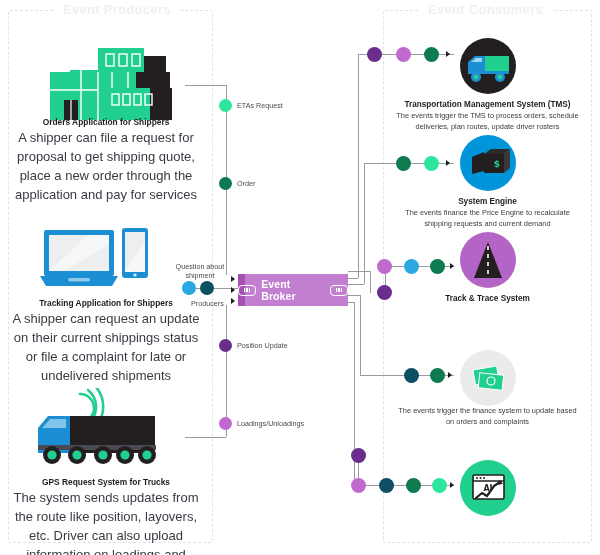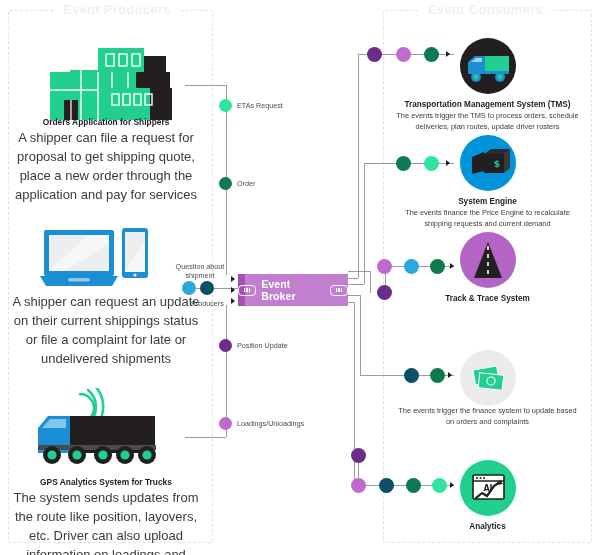--- a/index.html
+++ b/index.html
@@ -116,20 +116,21 @@
       <path d="M9 43 L48 7 L69 7 L69 16 L24 43 Z" fill="#f6f7f8"></path>
       <path d="M0 48 L78 48 L72 58 L6 58 Z" fill="#1c8fd4"></path>
       <rect x="28" y="50" width="22" height="3.5" rx="1.7" fill="#8ec9ea"></rect>
       <rect x="82" y="0" width="26" height="50" rx="3" fill="#1c8fd4"></rect>
       <rect x="85" y="4" width="20" height="40" fill="#eceef0"></rect>
       <path d="M85 44 L105 13 L105 44 Z" fill="#f6f7f8"></path>
       <circle cx="95" cy="47" r="1.6" fill="#eceef0"></circle>
     </svg>
   </div>
   <div class="prod-card" style="top:293px;">
+    <div class="prod-name">Tracking Application for Shippers</div>
     <div class="prod-desc">A shipper can request an update on their current shippings status or file a complaint for late or undelivered shipments</div>
   </div>
 
   <div class="abs" style="left:30px;top:388px;width:150px;height:82px;">
     <svg width="150" height="82" viewBox="0 0 150 82">
       <g fill="none" stroke="#21cf8f" stroke-width="2.6" stroke-linecap="round">
         <path d="M50 34 A14 14 0 0 0 50 6"></path>
         <path d="M58 36 A22 22 0 0 0 58 2"></path>
         <path d="M66 38 A30 30 0 0 0 66 -1"></path>
       </g>
@@ -147,21 +148,21 @@
       <g fill="#21cf8f">
         <circle cx="22" cy="67" r="4.6"></circle>
         <circle cx="47" cy="67" r="4.6"></circle>
         <circle cx="73" cy="67" r="4.6"></circle>
         <circle cx="95" cy="67" r="4.6"></circle>
         <circle cx="117" cy="67" r="4.6"></circle>
       </g>
     </svg>
   </div>
   <div class="prod-card" style="top:472px;">
-    <div class="prod-name">GPS Analytics System for Trucks</div>
+    <div class="prod-name">GPS Request System for Trucks</div>
     <div class="prod-desc">The system sends updates from the route like position, layovers, etc. Driver can also upload information on loadings and deliveries</div>
   </div>
 
   <div class="ln lnh" style="left:185px;top:85px;width:41px;"></div>
   <div class="ln lnv" style="left:226px;top:85px;height:190px;"></div>
 
   <div class="ln lnh" style="left:185px;top:437px;width:41px;"></div>
   <div class="ln lnv" style="left:226px;top:305px;height:132px;"></div>
 
   <div class="ln lnh" style="left:196px;top:288px;width:42px;"></div>
@@ -316,16 +317,15 @@
         <rect x="13" y="15" width="31" height="24" rx="1.5" fill="#ffffff" stroke="#231f20" stroke-width="1.6"></rect>
         <line x1="13" y1="21" x2="44" y2="21" stroke="#231f20" stroke-width="1.6"></line>
         <circle cx="17" cy="18" r="1" fill="#231f20"></circle>
         <circle cx="20.5" cy="18" r="1" fill="#231f20"></circle>
         <circle cx="24" cy="18" r="1" fill="#231f20"></circle>
         <text x="28" y="31" font-family="DejaVu Sans, sans-serif" font-size="8" font-weight="bold" fill="#231f20" text-anchor="middle">AI</text>
         <polyline points="16,38 22,33 27,36 34,26 40,22" fill="none" stroke="#231f20" stroke-width="2.2" stroke-linecap="round" stroke-linejoin="round"></polyline>
         <polygon points="40,20 43,24 36,25" fill="#231f20"></polygon>
       </svg>
     </div>
-    <div class="cons-name">Analytics</div>
   </div>
 
 </div>
 
 </body></html>

